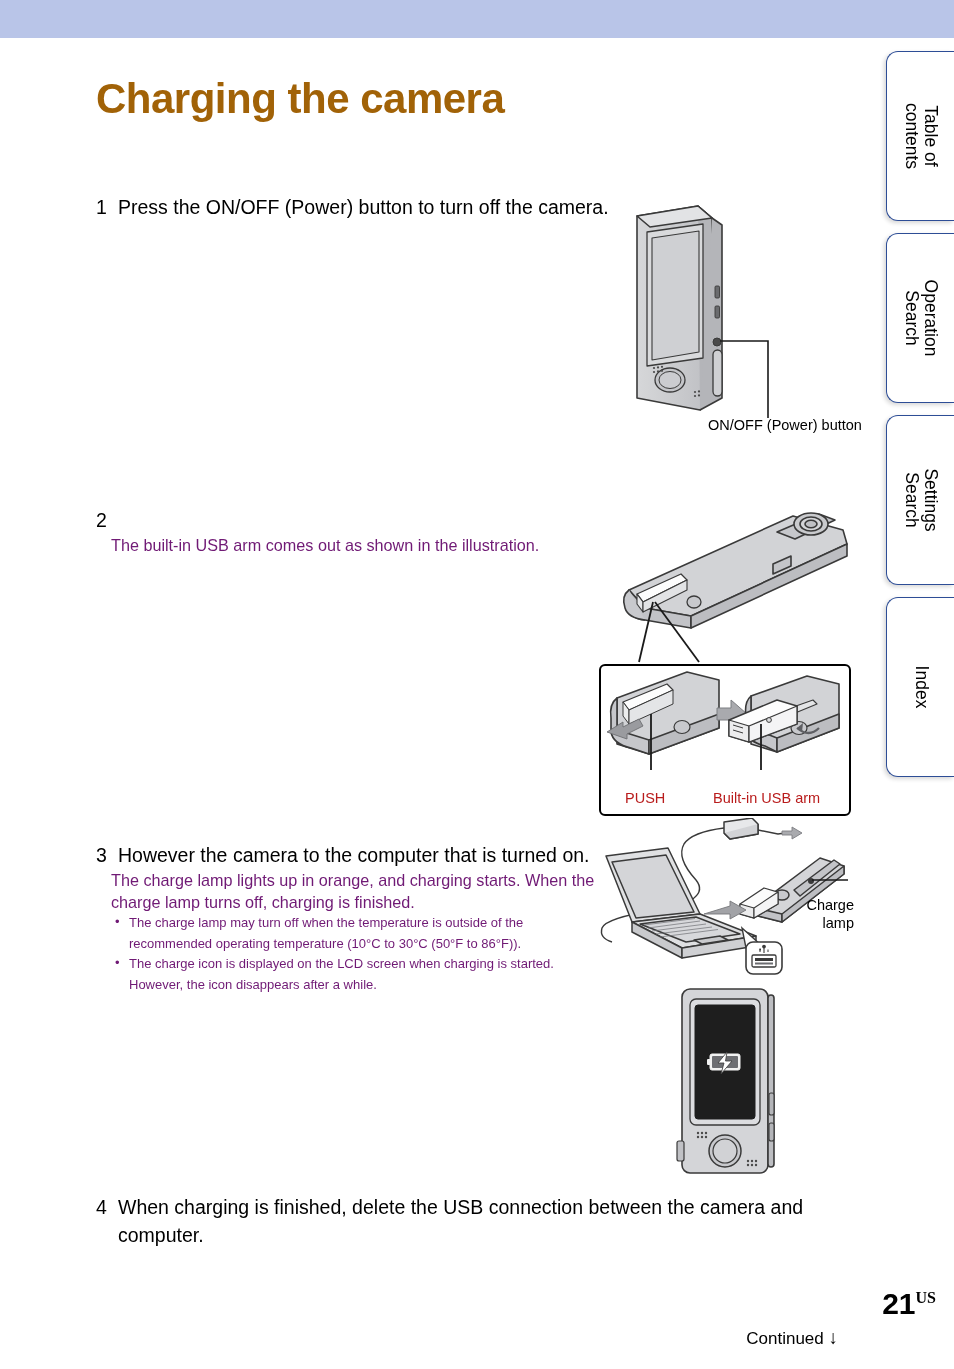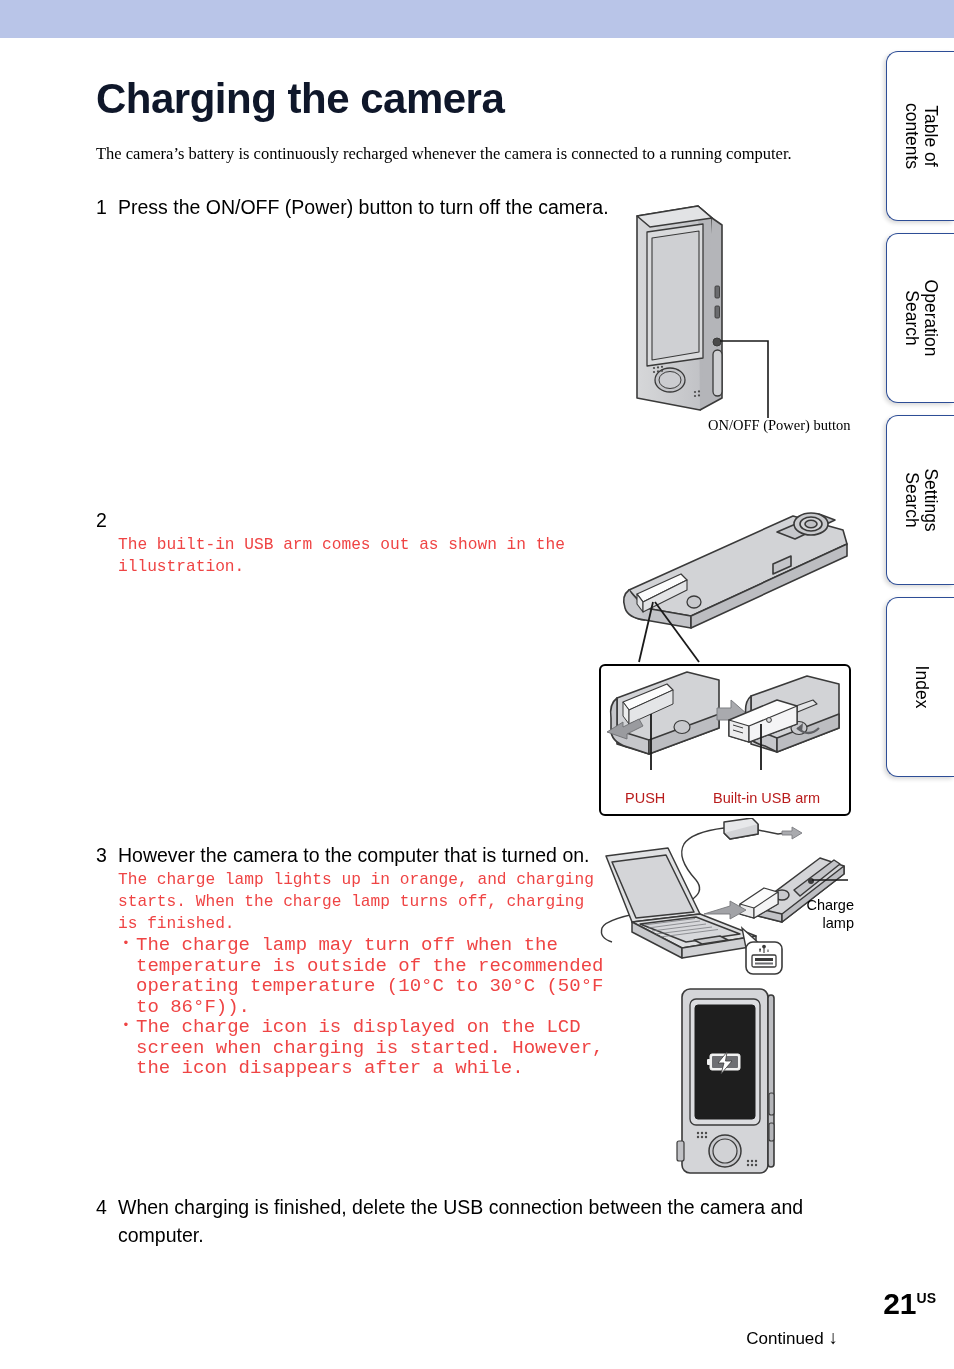--- a/index.html
+++ b/index.html
@@ -29,21 +29,21 @@
   }
 
   
   #title {
     position: absolute;
     left: 96px; top: 9px;
     font-family: "Liberation Sans", sans-serif;
     font-weight: bold;
     font-size: 42px;
     letter-spacing: -0.5px;
-    color: #0f172a;
+    color: #a16207;
   }
 
   
   #intro {
     position: absolute;
     left: 96px; top: 87px;
     width: 752px;
     font-family: "Liberation Serif", serif;
     font-size: 16.5px;
     line-height: 23px;
@@ -61,30 +61,30 @@
     line-height: 28px;
     color: #000;
     display: flex;
   }
   .step-num {
     width: 22px;
     flex: 0 0 22px;
   }
   .step-title { display: block; }
   .step-body {
-    margin-left: 22px;
-    font-family: Liberation Mono, monospace;
+    margin-left: 15px;
+    font-family: Liberation Sans, sans-serif;
     font-size: 16.2px;
     line-height: 22px;
-    color: #ef4444;
+    color: #701a75;
   }
   ul.notes {
     margin: 0; padding: 0;
     list-style: none;
-    font-size: 19px;
+    font-size: 13px;
     line-height: 20.5px;
   }
   ul.notes li {
     position: relative;
     padding-left: 18px;
     margin: 0;
   }
   ul.notes li:before {
     content: "\2022";
     position: absolute;
@@ -107,21 +107,20 @@
   }
 
   #fig1 { left: 600px; top: 160px; width: 270px; height: 260px; }
   #fig2 { left: 595px; top: 430px; width: 270px; height: 355px; }
   #fig3 { left: 596px; top: 780px; width: 270px; height: 175px; }
   #fig4 { left: 668px; top: 945px; width: 130px; height: 200px; }
 
   #fig1-label {
     position: absolute; left: 108px; top: 218px;
     width: 160px;
-    font-family: Liberation Serif, serif;
   }
   #fig3-label {
     position: absolute; left: 188px; top: 78px;
     width: 70px;
     text-align: right;
   }
 
   .detail-box {
     position: absolute;
     left: 4px; top: 196px;
@@ -171,44 +170,44 @@
   
   #page-number {
     position: absolute;
     right: 18px; top: 1287px;
     font-family: "Liberation Sans", sans-serif;
     font-size: 30px;
     font-weight: bold;
     color: #000;
   }
   #page-number sup {
-    font-size: 14px;
+    font-size: 16px;
     font-weight: bold;
     vertical-align: super;
+    font-family: Liberation Serif, serif;
   }
   #continued {
     position: absolute;
     right: 116px; top: 1327px;
     font-family: "Liberation Sans", sans-serif;
     font-size: 17px;
     color: #000000;
     white-space: nowrap;
   }
   #continued .arrow { font-size: 19px; }
 </style>
 </head>
 <body>
 
 <div id="top-banner"></div>
 
 <div id="page">
 
   <h1 id="title">Charging the camera</h1>
 
-  <p id="intro">The camera’s battery is continuously recharged whenever the camera is connected to a running computer.</p>
 
   <div class="step" id="step1">
     <div class="step-head">
       <span class="step-num">1</span>
       <span class="step-title">Press the ON/OFF (Power) button to turn off the camera.</span>
     </div>
   </div>
 
   <div class="figure" id="fig1">
     <svg width="270" height="260" viewBox="0 0 270 260">

